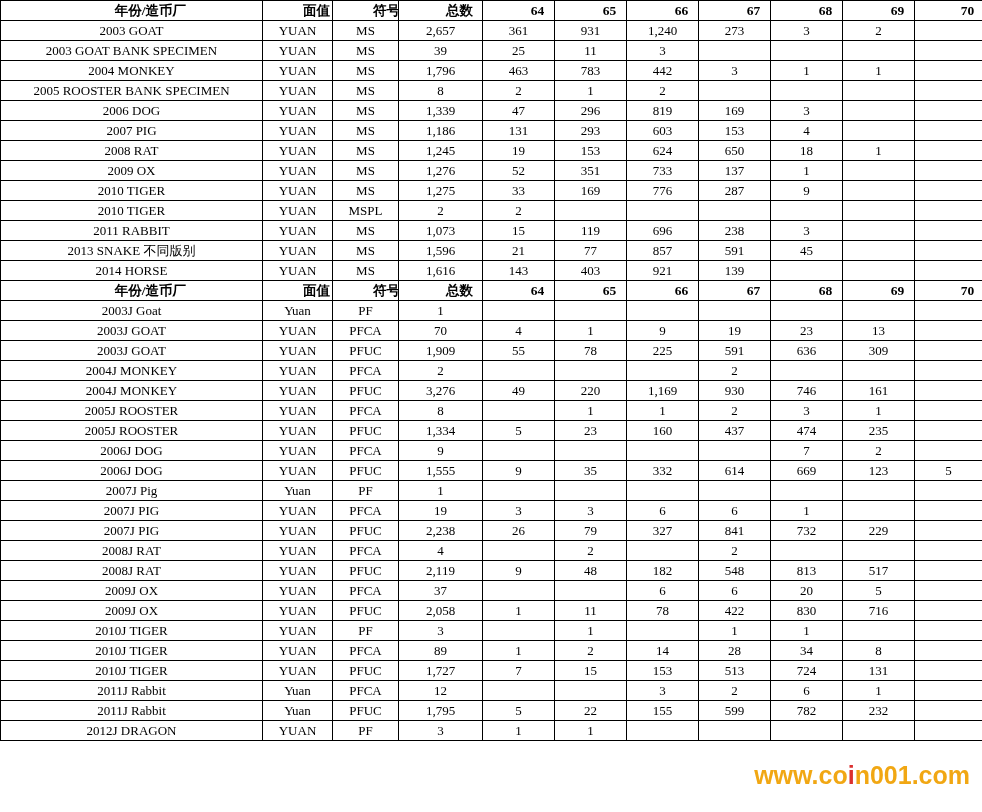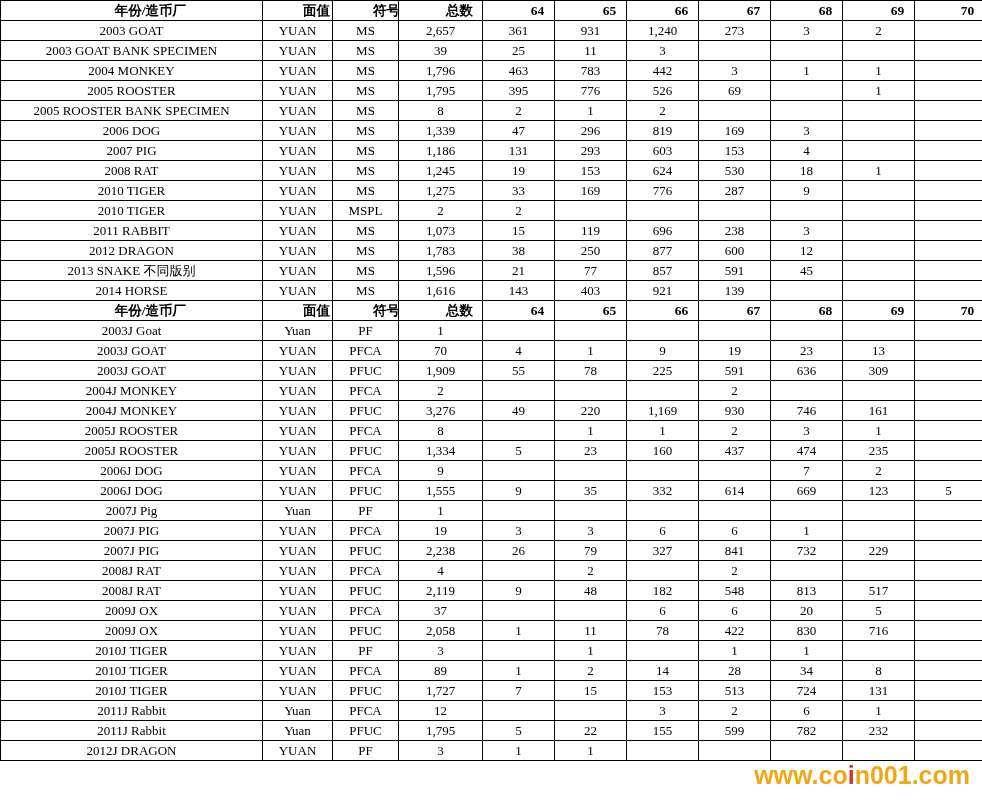--- a/index.html
+++ b/index.html
@@ -130,33 +130,20 @@
         <td>1,796</td>
         <td>463</td>
         <td>783</td>
         <td>442</td>
         <td>3</td>
         <td>1</td>
         <td>1</td>
         <td></td>
       </tr>
       <tr class="data-row">
-        <td>2005 ROOSTER</td>
-        <td>YUAN</td>
-        <td>MS</td>
-        <td>1,795</td>
-        <td>395</td>
-        <td>776</td>
-        <td>526</td>
-        <td>69</td>
-        <td></td>
-        <td>1</td>
-        <td></td>
-      </tr>
-      <tr class="data-row">
         <td>2005 ROOSTER BANK SPECIMEN</td>
         <td>YUAN</td>
         <td>MS</td>
         <td>8</td>
         <td>2</td>
         <td>1</td>
         <td>2</td>
         <td></td>
         <td></td>
         <td></td>
@@ -189,23 +176,36 @@
         <td></td>
       </tr>
       <tr class="data-row">
         <td>2008 RAT</td>
         <td>YUAN</td>
         <td>MS</td>
         <td>1,245</td>
         <td>19</td>
         <td>153</td>
         <td>624</td>
-        <td>530</td>
+        <td>650</td>
         <td>18</td>
         <td>1</td>
+        <td></td>
+      </tr>
+      <tr class="data-row">
+        <td>2009 OX</td>
+        <td>YUAN</td>
+        <td>MS</td>
+        <td>1,276</td>
+        <td>52</td>
+        <td>351</td>
+        <td>733</td>
+        <td>137</td>
+        <td>1</td>
+        <td></td>
         <td></td>
       </tr>
       <tr class="data-row">
         <td>2010 TIGER</td>
         <td>YUAN</td>
         <td>MS</td>
         <td>1,275</td>
         <td>33</td>
         <td>169</td>
         <td>776</td>
@@ -230,33 +230,20 @@
       <tr class="data-row">
         <td>2011 RABBIT</td>
         <td>YUAN</td>
         <td>MS</td>
         <td>1,073</td>
         <td>15</td>
         <td>119</td>
         <td>696</td>
         <td>238</td>
         <td>3</td>
-        <td></td>
-        <td></td>
-      </tr>
-      <tr class="data-row">
-        <td>2012 DRAGON</td>
-        <td>YUAN</td>
-        <td>MS</td>
-        <td>1,783</td>
-        <td>38</td>
-        <td>250</td>
-        <td>877</td>
-        <td>600</td>
-        <td>12</td>
         <td></td>
         <td></td>
       </tr>
       <tr class="data-row">
         <td>2013 SNAKE  不同版别</td>
         <td>YUAN</td>
         <td>MS</td>
         <td>1,596</td>
         <td>21</td>
         <td>77</td>

